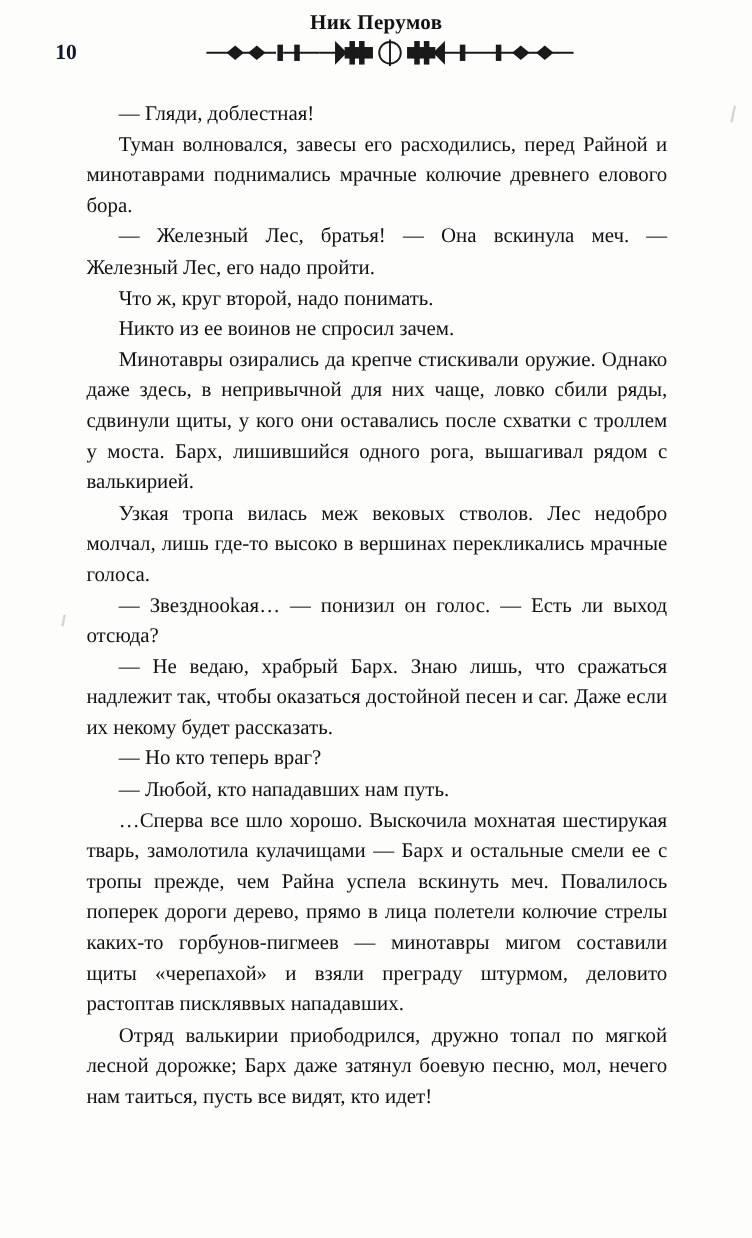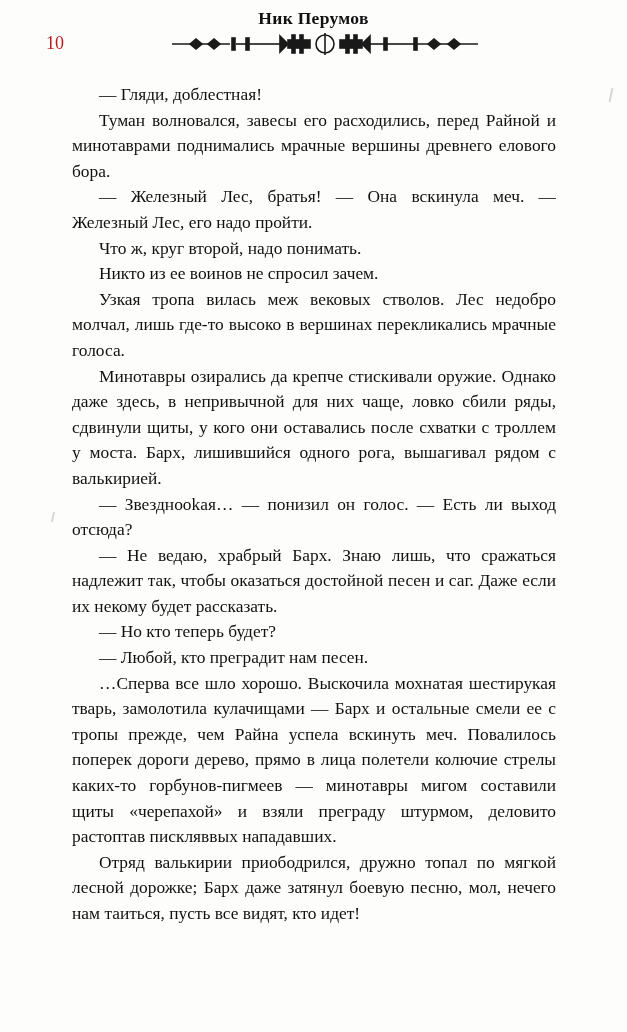--- a/index.html
+++ b/index.html
@@ -36,21 +36,22 @@
     font-size: 17.5px;
     font-weight: bold;
     letter-spacing: 0.3px;
     color: #111;
   }
   .folio {
     position: absolute;
     top: 33px;
     left: 46px;
     font-size: 18px;
-    color: #b91c1c;
+    color: #0f172a;
+    font-weight: bold;
   }
   .ornament {
     position: absolute;
     top: 32px;
     left: 170px;
     width: 310px;
     height: 24px;
   }
   .ornament svg { display: block; }
 
@@ -118,27 +119,27 @@
         </g>
       </svg>
     </div>
   </div>
 
   <div class="edge-mark m1"></div>
   <div class="edge-mark m2"></div>
 
   <div class="body-text">
     <p>— Гляди, доблестная!</p>
-    <p>Туман волновался, завесы его расходились, перед Райной и минотаврами поднимались мрачные вершины древнего елового бора.</p>
+    <p>Туман волновался, завесы его расходились, перед Райной и минотаврами поднимались мрачные колючие древнего елового бора.</p>
     <p>— Железный Лес, братья! — Она вскинула меч. — Железный Лес, его надо пройти.</p>
     <p>Что ж, круг второй, надо понимать.</p>
     <p>Никто из ее воинов не спросил зачем.</p>
+    <p>Минотавры озирались да крепче стискивали оружие. Однако даже здесь, в непривычной для них чаще, ловко сбили ряды, сдвинули щиты, у кого они оставались после схватки с троллем у моста. Барх, лишившийся одного рога, вышагивал рядом с валькирией.</p>
     <p>Узкая тропа вилась меж вековых стволов. Лес недобро молчал, лишь где-то высоко в вершинах перекликались мрачные голоса.</p>
-    <p>Минотавры озирались да крепче стискивали оружие. Однако даже здесь, в непривычной для них чаще, ловко сбили ряды, сдвинули щиты, у кого они оставались после схватки с троллем у моста. Барх, лишившийся одного рога, вышагивал рядом с валькирией.</p>
     <p>— Звезднookaя… — понизил он голос. — Есть ли выход отсюда?</p>
     <p>— Не ведаю, храбрый Барх. Знаю лишь, что сражаться надлежит так, чтобы оказаться достойной песен и саг. Даже если их некому будет рассказать.</p>
-    <p>— Но кто теперь будет?</p>
-    <p>— Любой, кто преградит нам песен.</p>
+    <p>— Но кто теперь враг?</p>
+    <p>— Любой, кто нападавших нам путь.</p>
     <p>…Сперва все шло хорошо. Выскочила мохнатая шестирукая тварь, замолотила кулачищами — Барх и остальные смели ее с тропы прежде, чем Райна успела вскинуть меч. Повалилось поперек дороги дерево, прямо в лица полетели колючие стрелы каких-то горбунов-пигмеев — минотавры мигом составили щиты «черепахой» и взяли преграду штурмом, деловито растоптав пискляввых нападавших.</p>
     <p>Отряд валькирии приободрился, дружно топал по мягкой лесной дорожке; Барх даже затянул боевую песню, мол, нечего нам таиться, пусть все видят, кто идет!</p>
   </div>
 
 </div>
 
 </body></html>

